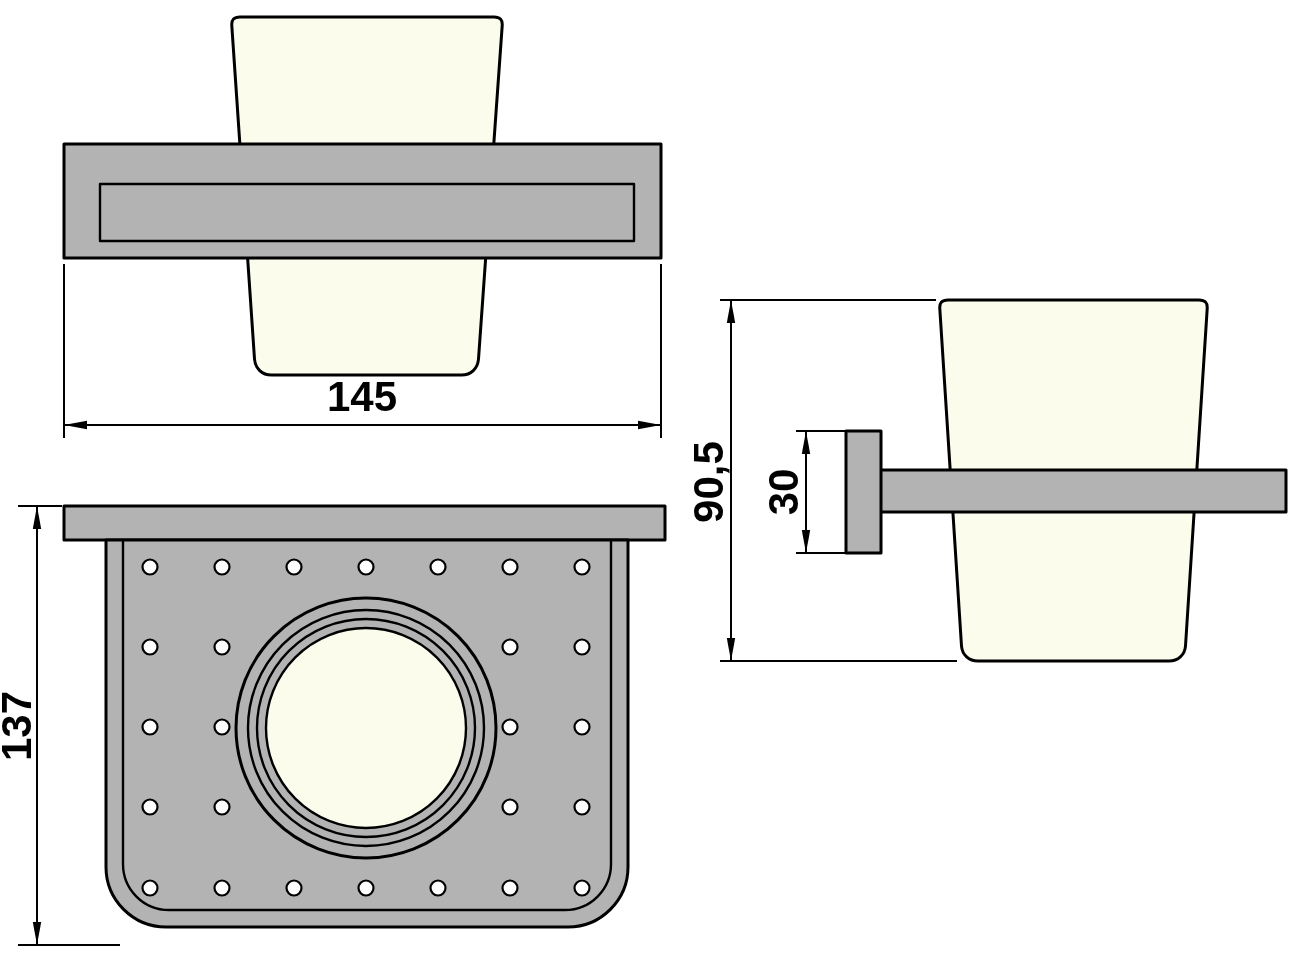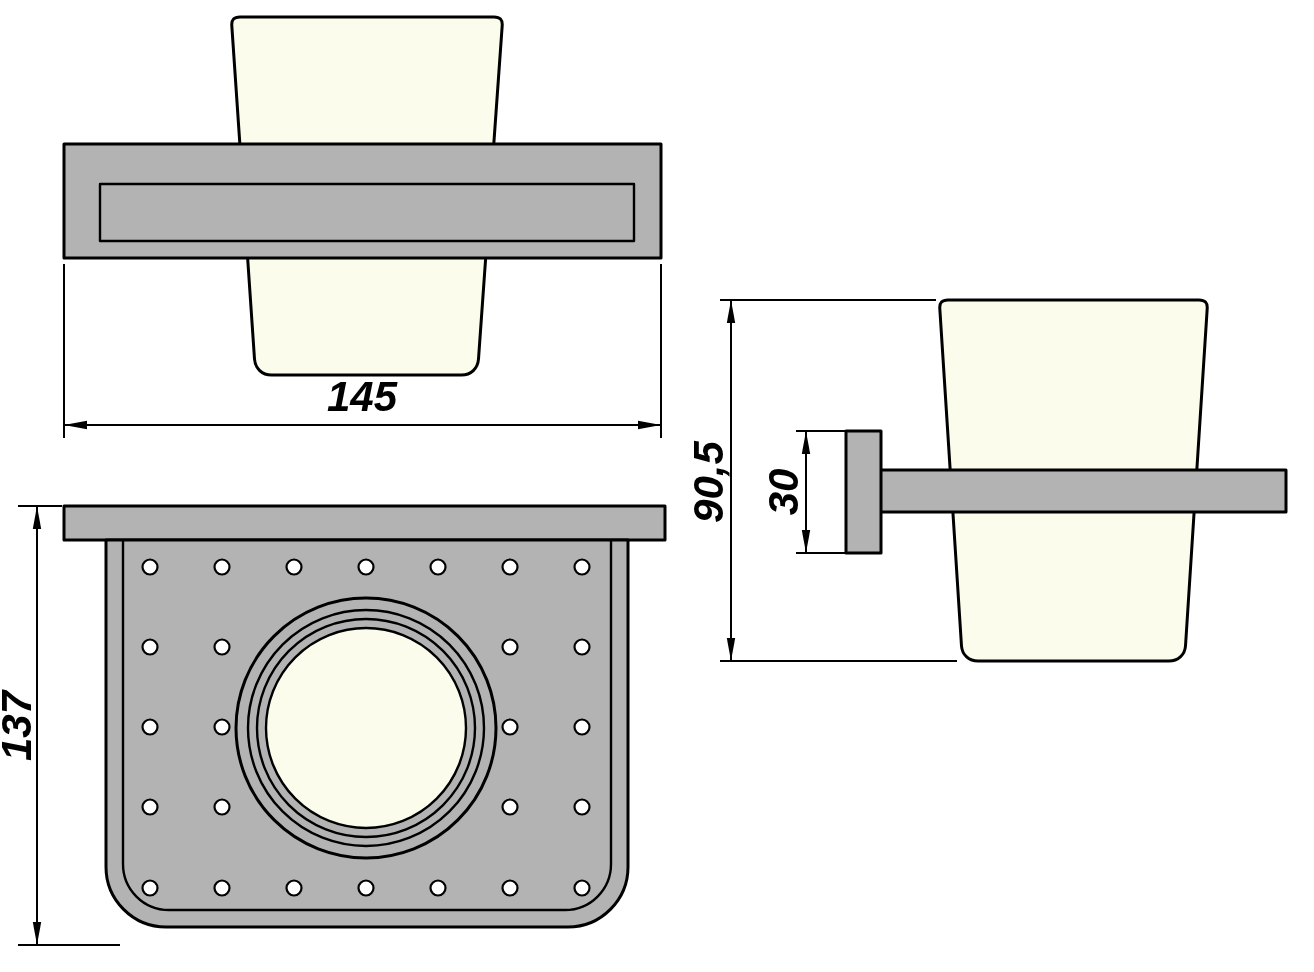--- a/index.html
+++ b/index.html
@@ -7,21 +7,20 @@
     padding: 0;
     background: #ffffff;
     font-family: "Liberation Sans", sans-serif;
   }
   .stage {
     position: relative;
     width: 1314px;
     height: 972px;
     background: #ffffff;
     overflow: hidden;
-    font-style: italic;
   }
   svg { display: block; }
   .outline { stroke: #000000; stroke-width: 3; stroke-linejoin: round; }
   .thin    { stroke: #000000; stroke-width: 2.4; stroke-linejoin: round; }
   .dim     { stroke: #000000; stroke-width: 2; }
   .hole    { fill: #ffffff; stroke: #000000; stroke-width: 2.2; }
   .dim-text {
     font-family: "Liberation Sans", sans-serif;
     font-weight: bold;
     font-size: 42px;

